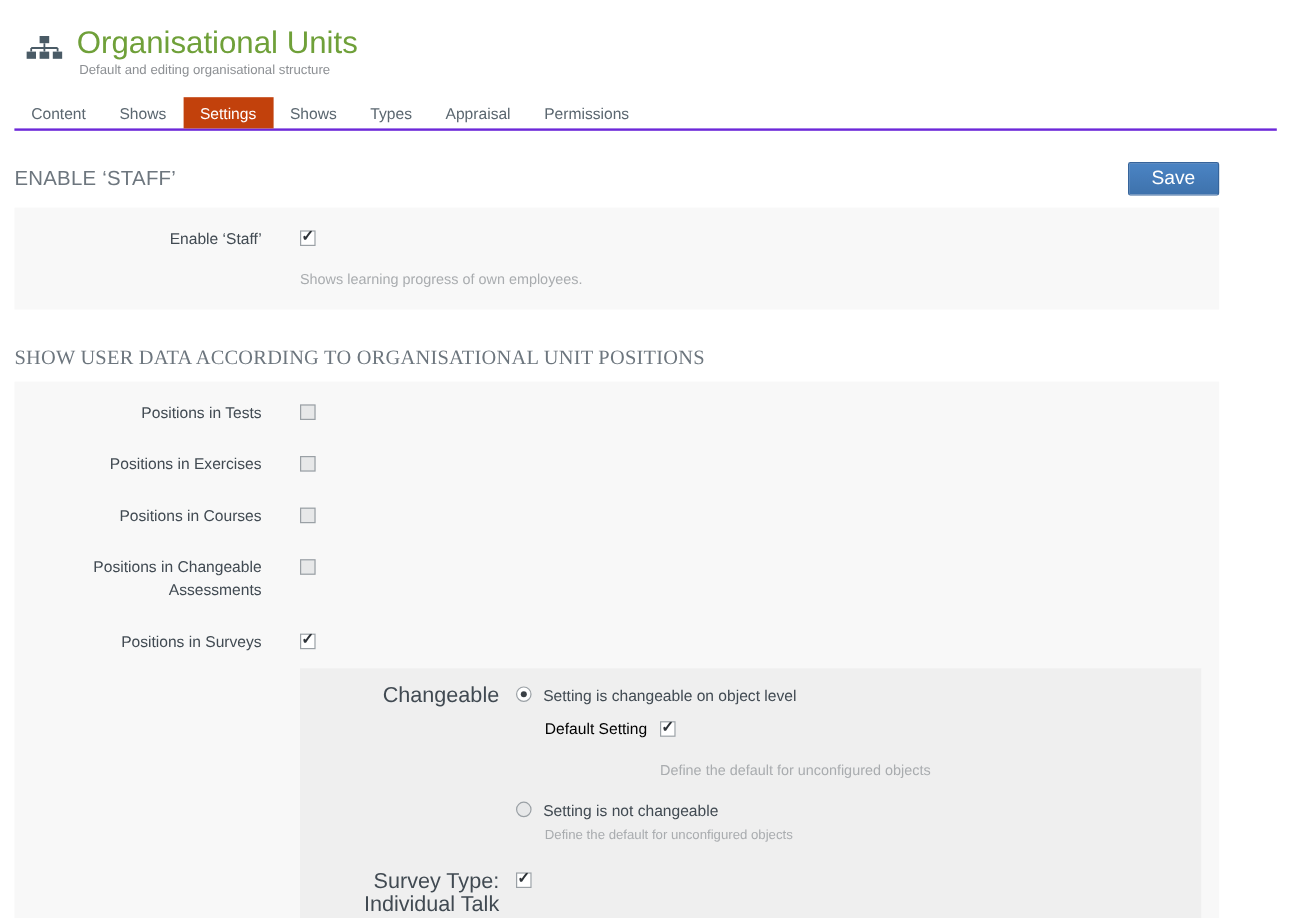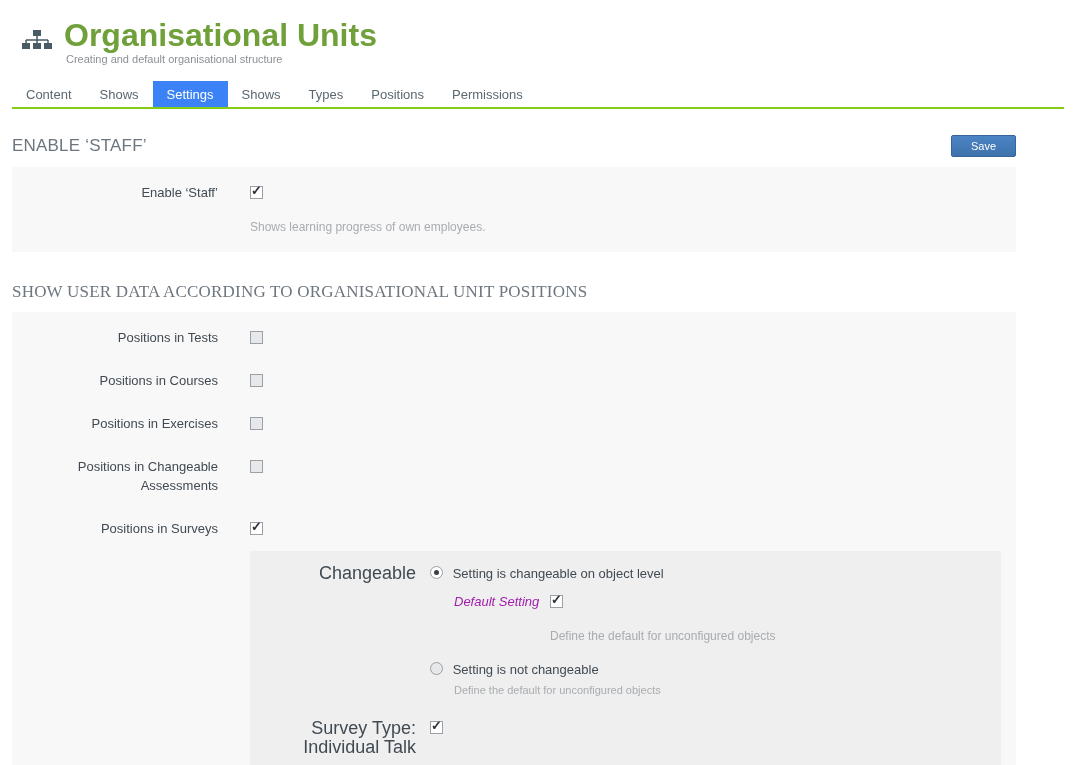--- a/index.html
+++ b/index.html
@@ -10,51 +10,51 @@
     font-family:"Liberation Sans", sans-serif;
     color:#414a52;
     overflow:hidden;
   }
   .page { padding:0 0 0 12px; }
 
   
   .app-header { display:flex; align-items:flex-start; padding-top:20px; }
   .app-header .icon-wrap { margin:10px 12px 0 10px; }
   .title-block h1 {
-    margin:0; font-size:32px; font-weight:700; color:#6fa039; line-height:30px;
+    margin:0; font-size:26px; font-weight:400; color:#6fa039; line-height:30px;
   }
   .title-block .subtitle { font-size:11px; color:#8d9094; margin-top:3px; padding-left:2px; }
 
   
   .tabbar {
     margin-top:16px; width:1052px;
-    border-bottom:2px solid #84cc16;
+    border-bottom:2px solid #6d28d9;
     display:flex; align-items:flex-end;
   }
   .tab {
     padding:6px 14px 5px; font-size:13px; color:#5b6770; cursor:pointer; white-space:nowrap;
   }
-  .tab.active { background:#3b82f6; color:#ffffff; }
+  .tab.active { background:#c2410c; color:#ffffff; }
 
   .content { width:1004px; }
 
   
   .section-head {
     display:flex; justify-content:space-between; align-items:center;
     margin:26px 0 10px;
   }
   .section-head h2, h2.section-title {
     margin:0; font-size:17px; font-weight:400; color:#6d767e; letter-spacing:0.2px;
   }
   h2.section-title { margin:30px 0 10px;font-family:Liberation Serif, serif; }
 
   .save-btn {
     background:linear-gradient(#4b84c4,#3e72ac);
     border:1px solid #36649b; border-radius:2px;
-    color:#fff; font-size:11px; font-family:"Liberation Sans", sans-serif;
+    color:#fff; font-size:16px; font-family:"Liberation Sans", sans-serif;
     padding:4px 19px; cursor:pointer;
   }
 
   
   .panel { background:#f8f8f8; padding:16px 0 18px; }
   .form-row { display:flex; margin-bottom:24px; }
   .form-row:last-child { margin-bottom:0; }
   .form-row > label {
     width:238px; padding-right:32px; text-align:right;
     font-size:13px; line-height:19px; color:#414a52; flex-shrink:0;
@@ -90,21 +90,21 @@
   .sub-row > label, .sub-row > .sub-label {
     width:160px; padding-right:14px; text-align:right;
     font-size:18px; line-height:19px; color:#414a52; flex-shrink:0;
   }
   .option-line { font-size:13px; line-height:19px; color:#414a52; }
   .option-line input { margin-right:6px; }
   .nested-block { margin:9px 0 0 24px; }
   .nested-row { display:flex; }
   .nested-row > label {
     width:96px; padding-right:32px; text-align:right;
-    font-size:13px; line-height:19px; color:#a21caf; flex-shrink:0; white-space:nowrap;font-style:italic;
+    font-size:13px; line-height:19px; color:#000000; flex-shrink:0; white-space:nowrap;
   }
   .option-byline { margin:2px 0 0 24px; font-size:11px; color:#a9acaf; }
   .second-option { margin-top:17px; }
   .survey-type-row { margin-top:19px; }
 </style>
 </head>
 <body>
 
 <div class="page">
 
@@ -113,31 +113,31 @@
       <svg width="30" height="22" viewBox="0 0 30 22" aria-hidden="true">
         <rect x="11" y="0" width="8" height="6" fill="#4a5b66"></rect>
         <path d="M15 6 V10 M4 10 H26 M4 10 V13 M15 10 V13 M26 10 V13" stroke="#4a5b66" stroke-width="1.5" fill="none"></path>
         <rect x="0" y="13" width="8" height="6" fill="#4a5b66"></rect>
         <rect x="11" y="13" width="8" height="6" fill="#4a5b66"></rect>
         <rect x="22" y="13" width="8" height="6" fill="#4a5b66"></rect>
       </svg>
     </span>
     <div class="title-block">
       <h1>Organisational Units</h1>
-      <div class="subtitle">Creating and default organisational structure</div>
+      <div class="subtitle">Default and editing organisational structure</div>
     </div>
   </header>
 
   <nav class="tabbar">
     <div class="tab">Content</div>
     <div class="tab">Shows</div>
     <div class="tab active">Settings</div>
     <div class="tab">Shows</div>
     <div class="tab">Types</div>
-    <div class="tab">Positions</div>
+    <div class="tab">Appraisal</div>
     <div class="tab">Permissions</div>
   </nav>
 
   <main class="content">
 
     <section>
       <div class="section-head">
         <h2>ENABLE ‘STAFF’</h2>
         <button class="save-btn">Save</button>
       </div>
@@ -159,28 +159,28 @@
 
         <div class="form-row">
           <label>Positions in Tests</label>
           <div class="control">
             <input type="checkbox" style="">
           </div>
         </div>
 
 
         <div class="form-row">
+          <label>Positions in Exercises</label>
+          <div class="control">
+            <input type="checkbox" style="">
+          </div>
+        </div>
+
+        <div class="form-row">
           <label>Positions in Courses</label>
-          <div class="control">
-            <input type="checkbox" style="">
-          </div>
-        </div>
-
-        <div class="form-row">
-          <label>Positions in Exercises</label>
           <div class="control">
             <input type="checkbox" style="">
           </div>
         </div>
 
         <div class="form-row">
           <label>Positions in Changeable Assessments</label>
           <div class="control">
             <input type="checkbox" style="">
           </div>

